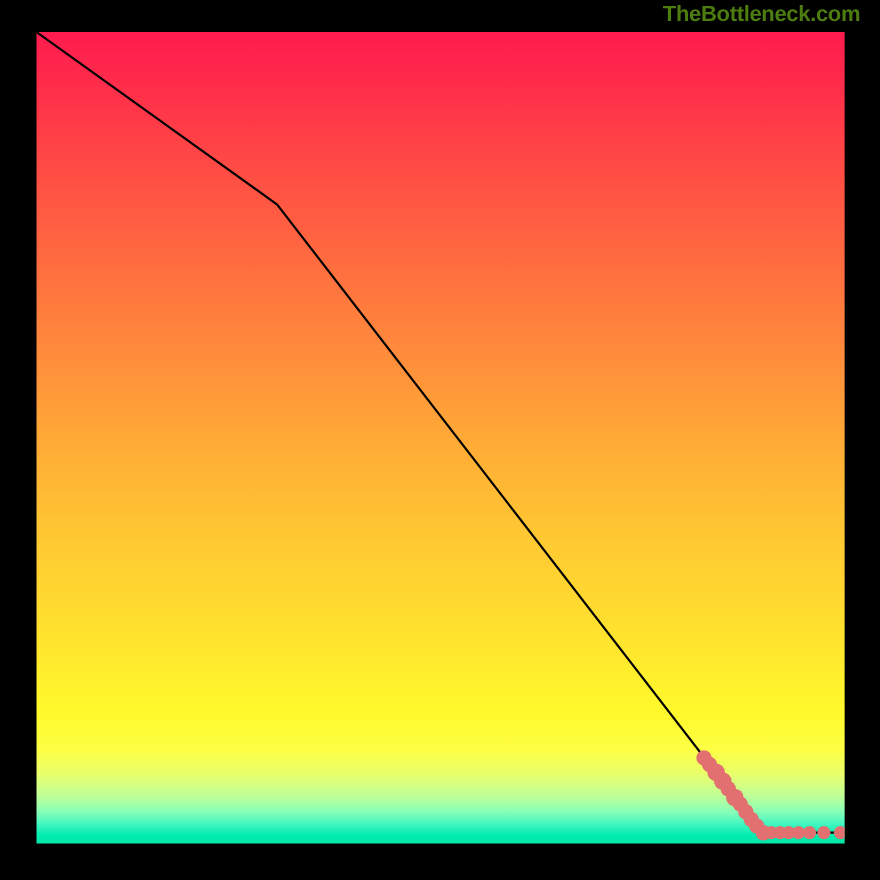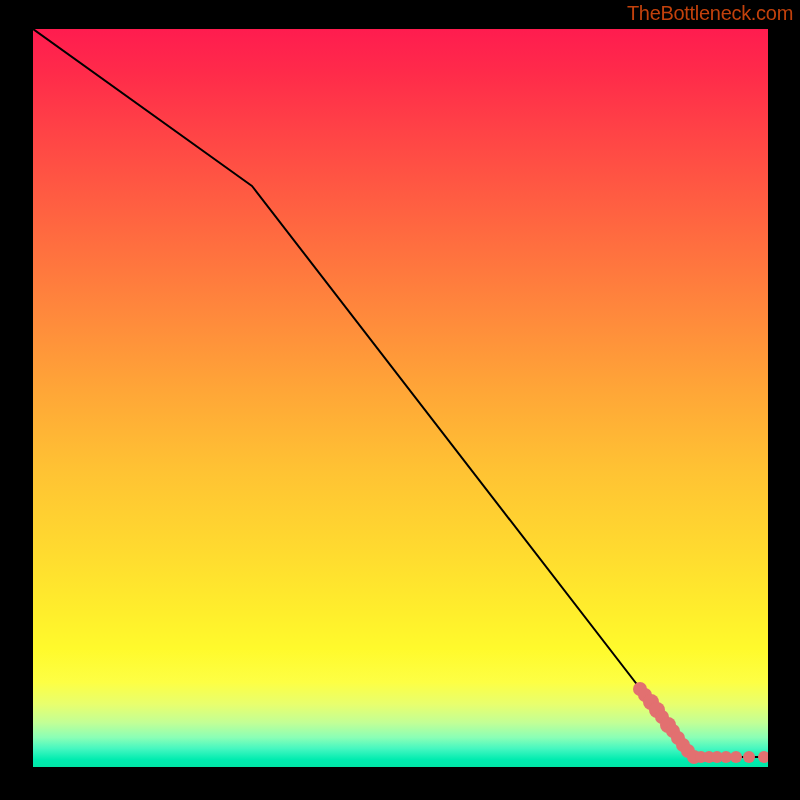--- a/index.html
+++ b/index.html
@@ -13,24 +13,24 @@
   }
   .container {
     position: relative;
     width: 800px;
     height: 800px;
     background: #000;
   }
   .watermark {
     position: absolute;
     top: 2px;
-    right: 7px;
-    color: #c2410c;
+    right: 18px;
+    color: #4d7c0f;
     font-size: 20px;
-    font-weight: 400;
+    font-weight: 700;
     letter-spacing: -0.3px;
     z-index: 10;
     pointer-events: none;
   }
   .plot {
     position: absolute;
     left: 33px;
     top: 29px;
     width: 735px;
     height: 738px;

